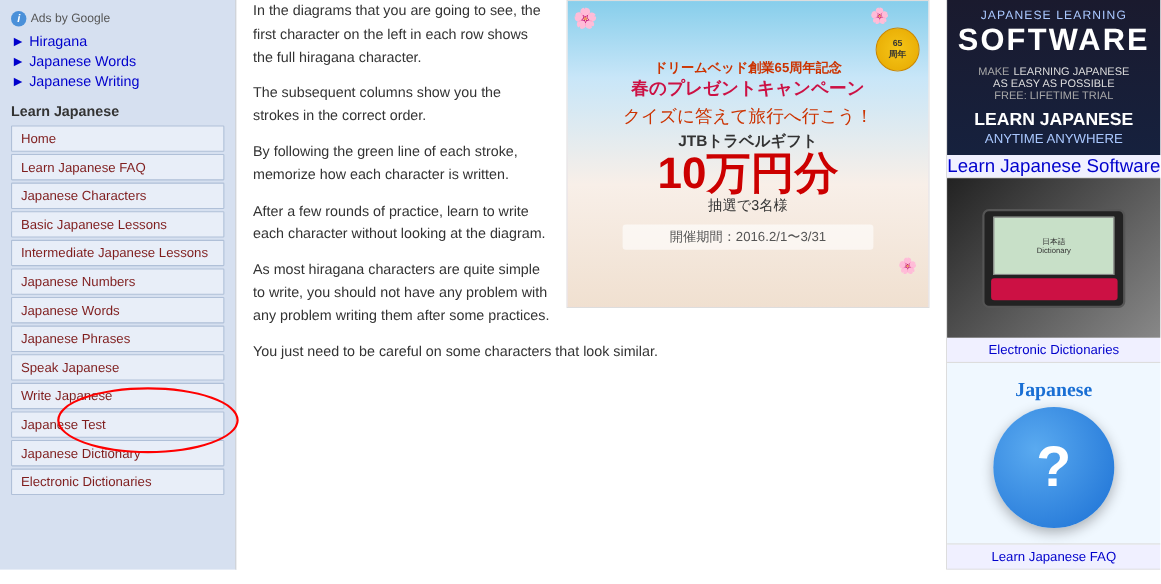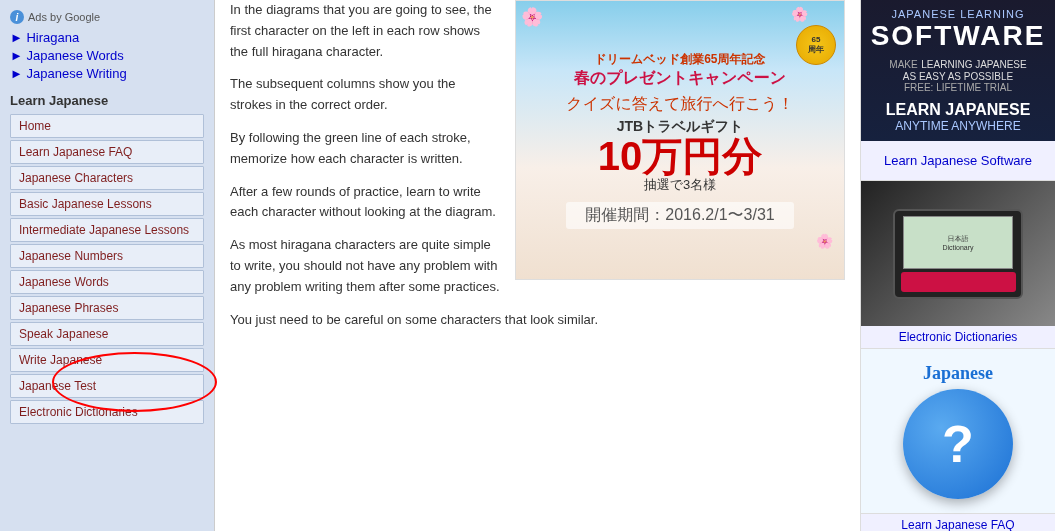--- a/index.html
+++ b/index.html
@@ -148,22 +148,22 @@
       padding: 8px;
       text-align: center;
       color: #fff;
     }
 
     .right-ad-link {
       display: block;
       text-align: center;
       color: #0000cc;
       text-decoration: none;
-      font-size: 13px;
-      padding: 12px;
+      font-size: 17px;
+      padding: 0;
       background: #f0f0ff;
       border-bottom: 1px solid #ddd;
     }
 
     .right-ad-image {
       width: 100%;
       height: 145px;
       background: linear-gradient(135deg, #222 0%, #555 50%, #888 100%);
       display: flex;
       align-items: center;
@@ -237,41 +237,42 @@
     <a class="nav-item">Intermediate Japanese Lessons</a>
     <div class="oval-outline"></div>
     <a class="nav-item">Japanese Numbers</a>
     <a class="nav-item">Japanese Words</a>
     <a class="nav-item">Japanese Phrases</a>
     <a class="nav-item">Speak Japanese</a>
     <a class="nav-item">Write Japanese</a>
     <a class="nav-item">Japanese Test</a>
   </div>
 
+  <a class="nav-item">Japanese Dictionary</a>
   <a class="nav-item">Electronic Dictionaries</a>
 </div>
 
 <div id="main">
   <div class="clearfix">
     <div class="ad-banner">
       <div class="ad-banner-inner">
         <span class="ad-banner-close">✕</span>
         <div style="position:absolute;top:0;left:0;right:0;bottom:0;background:linear-gradient(180deg,#87ceeb 0%,#c8e6f8 25%,#f8efe8 60%,#f0e0d0 100%);"></div>
 
         <div style="position:absolute;top:5px;left:5px;color:#ffaacc;font-size:18px;z-index:2;">🌸</div>
         <div style="position:absolute;top:5px;right:35px;color:#ffaacc;font-size:14px;z-index:2;">🌸</div>
         <div style="position:absolute;bottom:30px;right:10px;color:#ffaacc;font-size:14px;z-index:2;">🌸</div>
         <div style="position:relative;z-index:3;text-align:center;padding:5px;">
           <div style="font-size:12px;color:#cc3300;font-weight:bold;">ドリームベッド創業65周年記念</div>
           <div style="font-size:16px;font-weight:bold;color:#cc1144;">春のプレゼントキャンペーン</div>
           <div style="font-size:16px;color:#cc3300;margin-top:5px;">クイズに答えて旅行へ行こう！</div>
           <div style="font-size:14px;font-weight:bold;color:#333;margin-top:3px;">JTBトラベルギフト</div>
           <div style="font-size:40px;font-weight:bold;color:#cc0000;line-height:1;">10万円分</div>
           <div style="font-size:13px;color:#333;">抽選で3名様</div>
-          <div style="margin-top:8px;font-size:16px;color:#555;background:rgba(255,255,255,0.6);padding:3px 6px;border-radius:3px;">開催期間：2016.2/1〜3/31</div>
+          <div style="margin-top:8px;font-size:12px;color:#555;background:rgba(255,255,255,0.6);padding:3px 6px;border-radius:3px;">開催期間：2016.2/1〜3/31</div>
         </div>
 
         <div style="position:absolute;top:24px;right:8px;width:40px;height:40px;background:radial-gradient(circle,#f5c518,#e6a800);border-radius:50%;display:flex;align-items:center;justify-content:center;font-size:8px;font-weight:bold;color:#333;text-align:center;z-index:4;border:1px solid #cc8800;">65<br>周年</div>
       </div>
     </div>
 
     <div class="main-text">
       <p>In the diagrams that you are going to see, the first character on the left in each row shows the full hiragana character.</p>
       <p>The subsequent columns show you the strokes in the correct order.</p>
       <p>By following the green line of each stroke, memorize how each character is written.</p>

